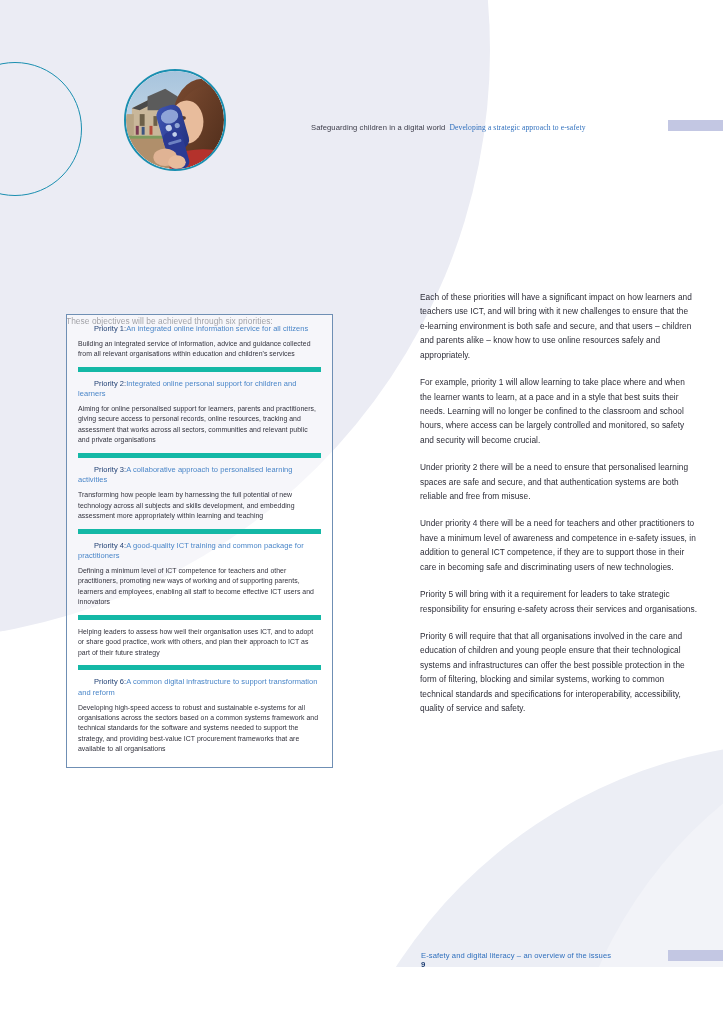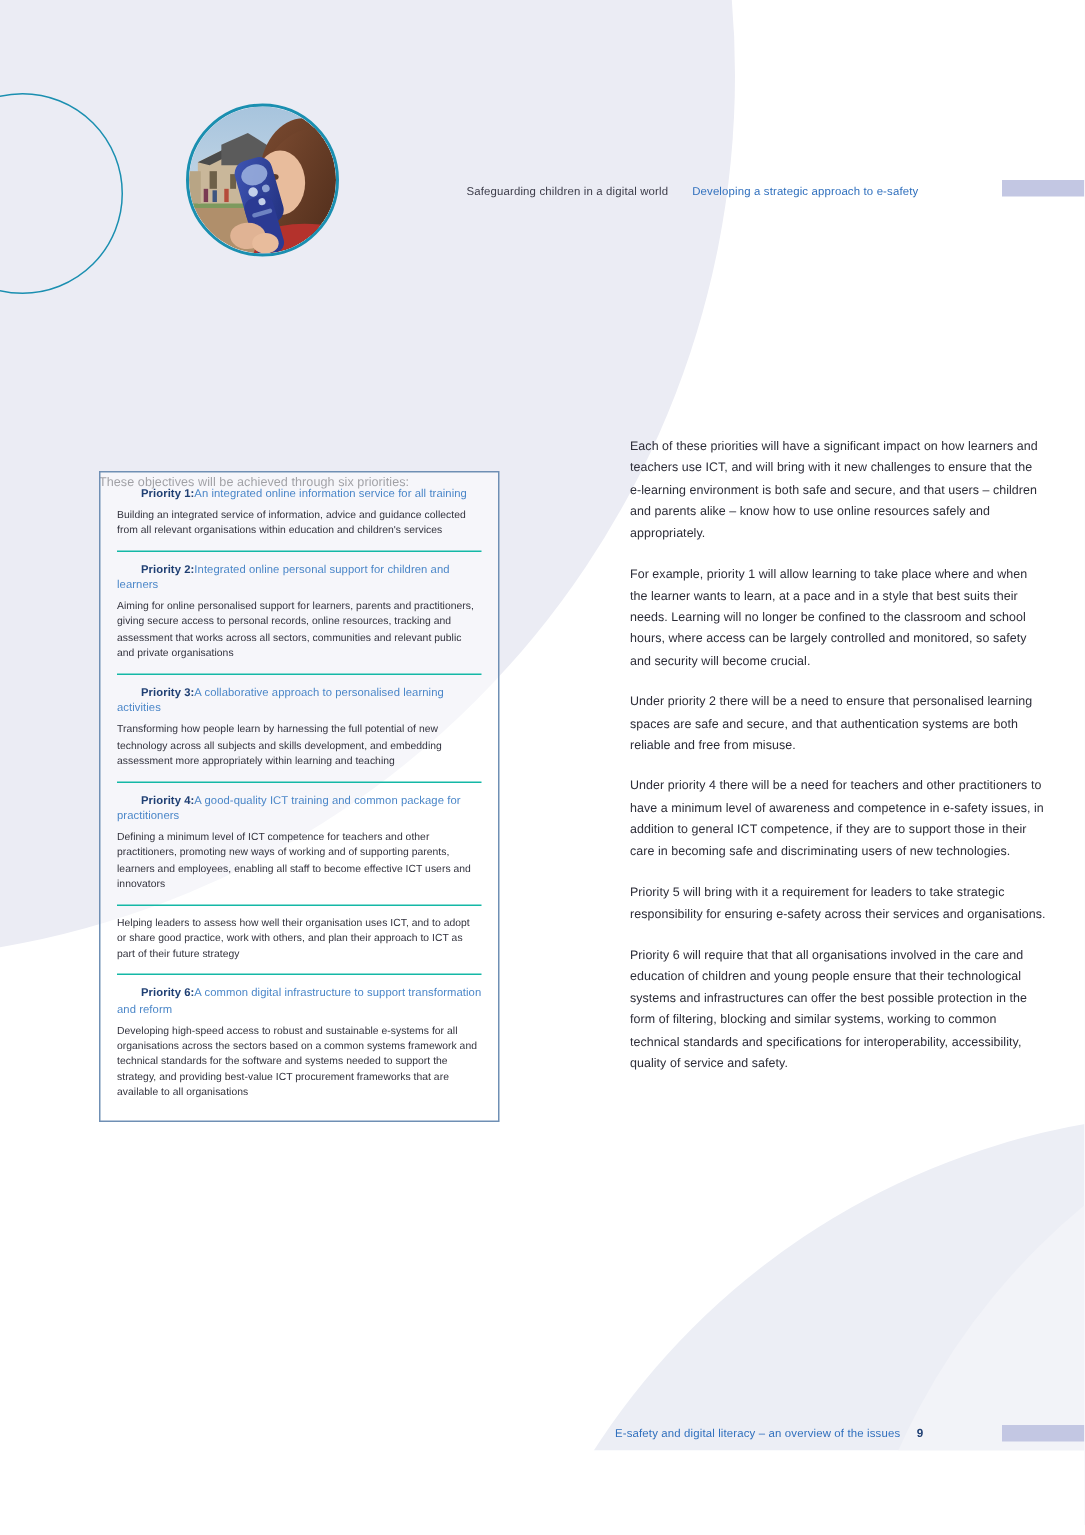--- a/index.html
+++ b/index.html
@@ -95,21 +95,22 @@
   }
   .hdr-a {
     font-size: 7.6px;
     color: #3b3b48;
     letter-spacing: .1px;
   }
   .hdr-b {
     font-size: 7.6px;
     color: #2f6fbd;
     letter-spacing: .1px;
-    margin-left: 16px;
+    margin-left: 4px;
+    font-family: Liberation Serif, serif;
   }
   .hdr-bar {
     position: absolute;
     left: 668px;
     top: 120px;
     width: 55px;
     height: 11px;
     background: #c3c7e3;
   }
 
@@ -130,34 +131,34 @@
     left: 66px;
     top: 314px;
     width: 267px;
     box-sizing: border-box;
     border: 1px solid #6f8fb4;
     padding: 9px 11px 10px 11px;
     background: rgba(255,255,255,0.55);
   }
   .priority-item { padding-bottom: 7px; }
   .priority-item + .priority-item {
-    border-top: 1px solid #14b8a6;
+    border-top: 5px solid #14b8a6;
     padding-top: 7px;
   }
   .priority-item:last-child { padding-bottom: 2px; }
 
   .p-head {
     font-size: 7.5px;
     line-height: 1.42;
     margin: 0 0 4px 0;
     color: #4a86c8;
     letter-spacing: .05px;
   }
   .p-head .p-label {
-    font-weight: bold;
+    font-weight: normal;
     color: #1f3f73;
     padding-left: 16px;
   }
   .p-body {
     font-size: 6.9px;
     line-height: 1.52;
     margin: 0;
     color: #32323d;
     letter-spacing: .03px;
   }
@@ -179,20 +180,21 @@
   }
 
   
   .footer {
     position: absolute;
     left: 410px;
     top: 951px;
     display: flex;
     align-items: baseline;
     white-space: nowrap;
+    flex-direction: column;
   }
   .footer-text {
     font-size: 7.6px;
     color: #2f6fbd;
     letter-spacing: .1px;
   }
   .footer-page {
     font-size: 7.8px;
     color: #1f3f73;
     font-weight: bold;
@@ -285,21 +287,21 @@
     <span class="hdr-a">Safeguarding children in a digital world</span>
     <span class="hdr-b">Developing a strategic approach to e-safety</span>
   </div>
   <div class="hdr-bar"></div>
 
   <div class="lead">These objectives will be achieved through six priorities:</div>
 
   <div class="priority-box">
     <div class="priority-item">
       <p class="p-head">
-        <span class="p-label">Priority 1:</span><span>An integrated online information service for all training</span>
+        <span class="p-label">Priority 1:</span><span>An integrated online information service for all citizens</span>
       </p>
       <p class="p-body">Building an integrated service of information, advice and guidance collected from all relevant organisations within education and children's services</p>
     </div>
     <div class="priority-item">
       <p class="p-head">
         <span class="p-label">Priority 2:</span><span>Integrated online personal support for children and learners</span>
       </p>
       <p class="p-body">Aiming for online personalised support for learners, parents and practitioners, giving secure access to personal records, online resources, tracking and assessment that works across all sectors, communities and relevant public and private organisations</p>
     </div>
     <div class="priority-item">

